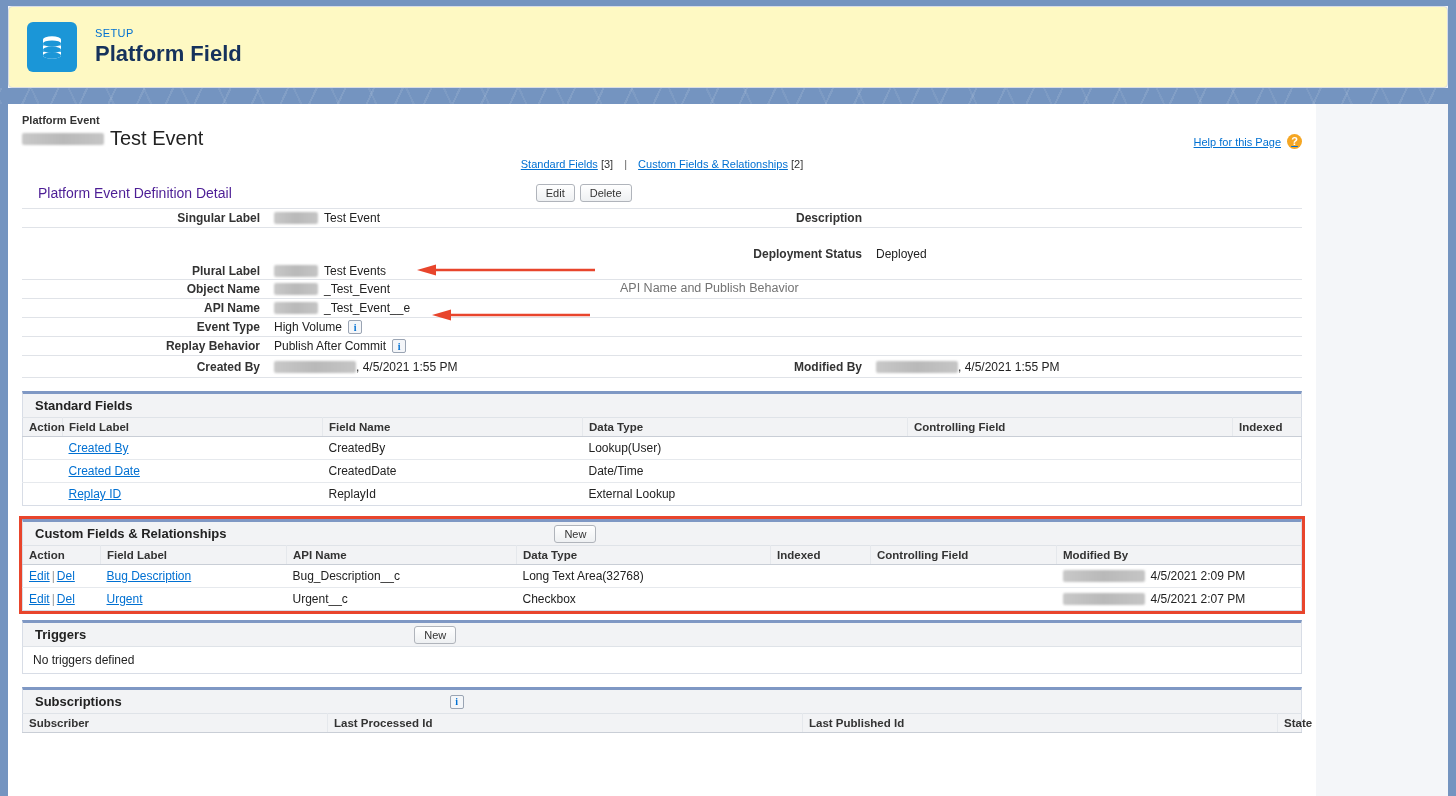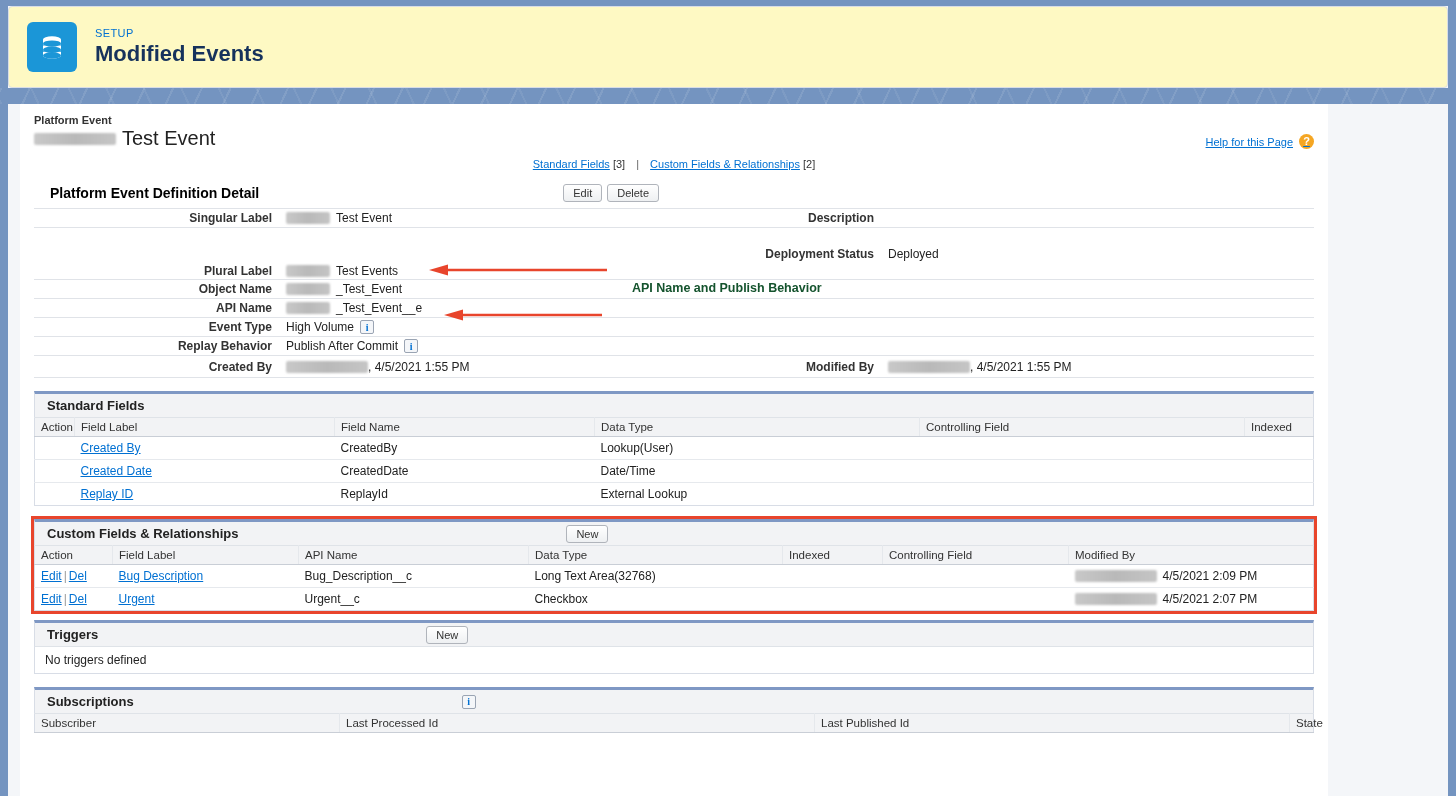--- a/index.html
+++ b/index.html
@@ -72,21 +72,21 @@
     background: #7494c0;
   }
   .top-rail {
     position: absolute; left: 0; top: 0; width: 1456px; height: 6px;
     background: #7494c0;
   }
 
   
   .content {
     position: absolute;
-    left: 20px; top: 104px;
+    left: 8px; top: 104px;
     width: 1308px; height: 692px;
     background: #ffffff;
     padding: 10px 14px 0 14px;
   }
 
   .record-head {
     position: relative;
     height: 46px;
   }
   .rh-type {
@@ -140,22 +140,22 @@
 
   
   .section-bar {
     display: flex;
     align-items: center;
     gap: 14px;
     margin-bottom: 6px;
   }
   .section-title {
     font-size: 14px;
-    font-weight: bold;
-    color: #000000;
+    font-weight: normal;
+    color: #4c1d95;
   }
   .detail-title { margin-left: 16px; }
   .btn {
     display: inline-block;
     font-size: 11px;
     color: #333;
     background: linear-gradient(#ffffff, #eef0f2);
     border: 1px solid #b0b4bb;
     border-radius: 3px;
     padding: 2px 9px;
@@ -235,22 +235,22 @@
   }
 
   
   .anno-arrow {
     position: absolute;
     height: 12px;
     pointer-events: none;
   }
   .anno-label {
     position: absolute;
-    color: #14532d;
-    font-weight: bold;
+    color: #737373;
+    font-weight: normal;
     font-size: 12.5px;
   }
 
   
   .rl {
     margin-top: 13px;
   }
   .rl-header {
     background: #f2f3f5;
     border-top: 3px solid #7f98c4;
@@ -275,21 +275,21 @@
     border-left: 1px solid #d8dde6;
     border-right: 1px solid #d8dde6;
     border-bottom: 1px solid #d8dde6;
     table-layout: fixed;
   }
   table.rl-table th {
     background: #f2f3f5;
     border-bottom: 1px solid #c9ced6;
     border-top: 1px solid #dfe3e8;
     font-size: 11.5px;
-    font-weight: normal;
+    font-weight: bold;
     color: #333;
     text-align: left;
     padding: 3px 6px;
     border-right: 1px solid #e5e8ec;
   }
   table.rl-table td {
     border-bottom: 1px solid #e6e9ed;
     font-size: 12px;
     color: #222;
     padding: 4px 6px;
@@ -340,21 +340,21 @@
         <path d="M6 7.5 v4 a9 3.2 0 0 0 18 0 v-4 z" fill="#ffffff"></path>
         <path d="M6 13.6 v4 a9 3.2 0 0 0 18 0 v-4 z" fill="#ffffff"></path>
         <path d="M6 19.7 v3.8 a9 3.2 0 0 0 18 0 v-3.8 z" fill="#ffffff"></path>
         <ellipse cx="15" cy="11.6" rx="9" ry="3.2" fill="#1b96d7"></ellipse>
         <ellipse cx="15" cy="17.7" rx="9" ry="3.2" fill="#1b96d7"></ellipse>
         <ellipse cx="15" cy="23.5" rx="9" ry="3.2" fill="#1b96d7"></ellipse>
       </svg>
     </div>
     <div class="setup-titles">
       <div class="setup-eyebrow">SETUP</div>
-      <div class="setup-title">Modified Events</div>
+      <div class="setup-title">Platform Field</div>
     </div>
   </div>
 
   <div class="content">
 
     <div class="record-head">
       <div class="rh-type">Platform Event</div>
       <div class="rh-title">
         <span class="redact w80"></span>
         <span>Test Event</span>

